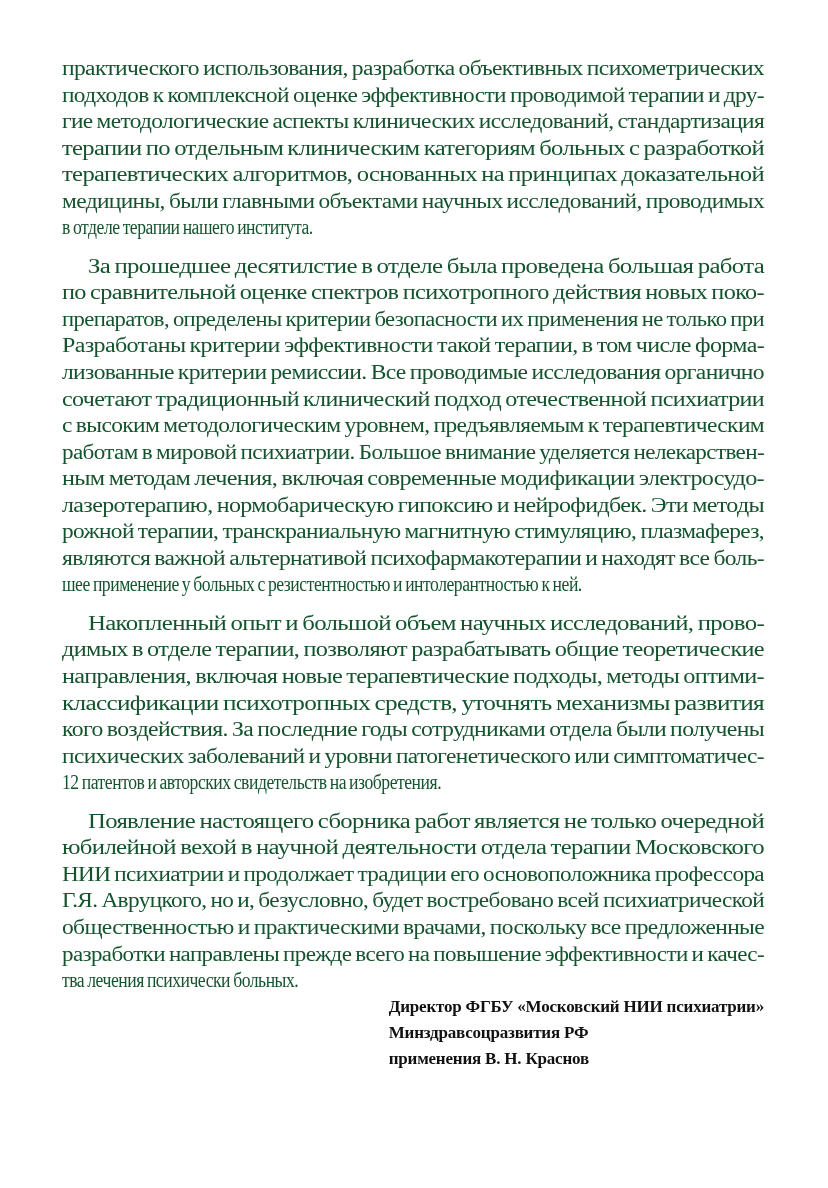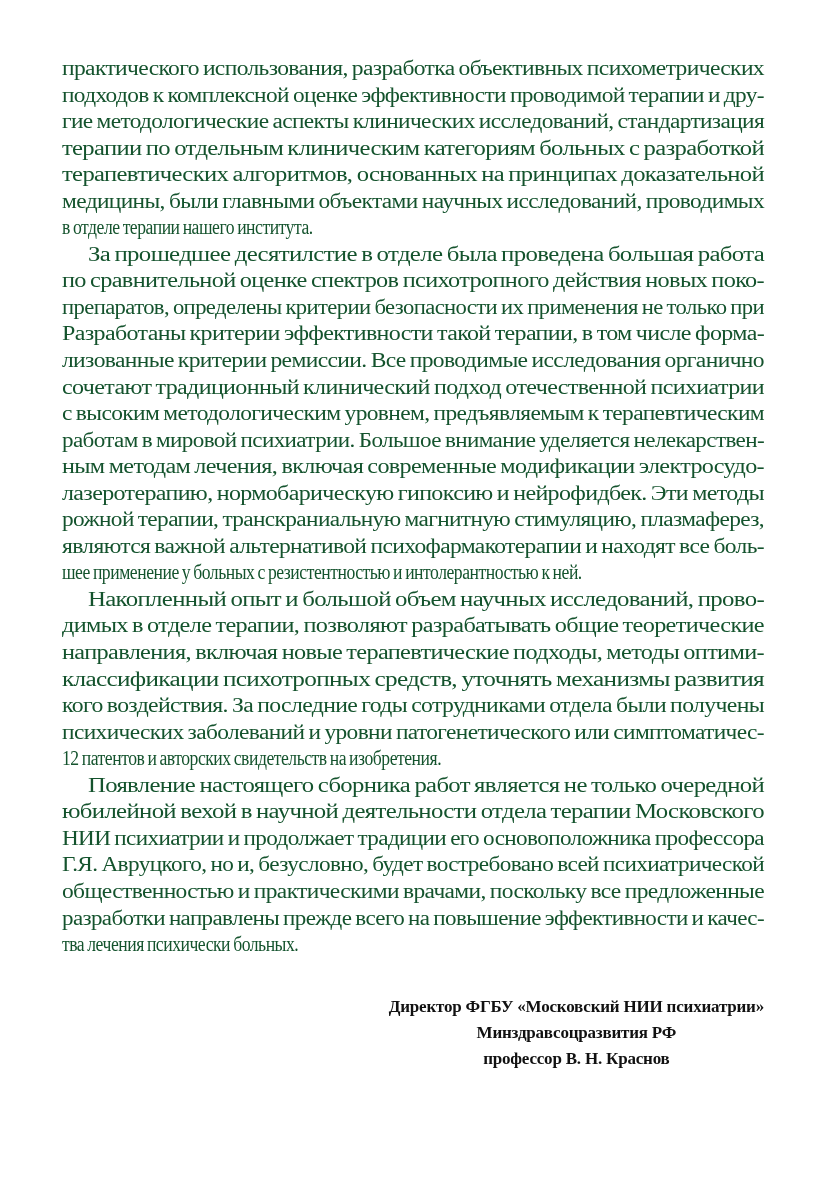--- a/index.html
+++ b/index.html
@@ -12,23 +12,23 @@
   .line {
     height: 26.55px; line-height: 26.55px;
     font-size: 20.5px;
     white-space: nowrap;
     text-align: justify; text-align-last: justify;
     letter-spacing: -0.55px;
     word-spacing: -1px;
     overflow: visible;
   }
   .line.last { text-align-last: left; }
-  .line.indent { padding-left: 26px; }
+  .line.indent { padding-left: 26px; margin-top: 12px; }
   .signature {
-    position: absolute; right: 64px; top: 994px; text-align: center;
+    position: absolute; right: 64px; top: 994px; text-align: left;
     font-family: "Liberation Serif", "DejaVu Serif", serif;
     font-weight: bold; font-size: 17px; line-height: 26px; color: #111;
     letter-spacing: -0.2px;
   }
   .signature div { white-space: nowrap; }
 </style>
 </head>
 <body>
 
 <div class="page">
@@ -76,14 +76,14 @@
     <div class="line"><span style="display: inline-block; white-space: nowrap; transform-origin: left center; transform: scaleX(1.1329);">Г.Я. Авруцкого, но и, безусловно, будет востребовано всей психиатрической</span></div>
     <div class="line"><span style="display: inline-block; white-space: nowrap; transform-origin: left center; transform: scaleX(1.145);">общественностью и практическими врачами, поскольку все предложенные</span></div>
     <div class="line"><span style="display: inline-block; white-space: nowrap; transform-origin: left center; transform: scaleX(1.1231);">разработки направлены прежде всего на повышение эффективности и качес-</span></div>
     <div class="line last"><span style="display: inline-block; white-space: nowrap; transform-origin: left center; transform: scaleX(0.86);">тва лечения психически больных.</span></div>
   </div>
 </div>
 
 <div class="signature">
   <div>Директор ФГБУ «Московский НИИ психиатрии»</div>
   <div>Минздравсоцразвития РФ</div>
-  <div>профессор В. Н. Краснов</div>
+  <div>применения В. Н. Краснов</div>
 </div>
 
 </body></html>

